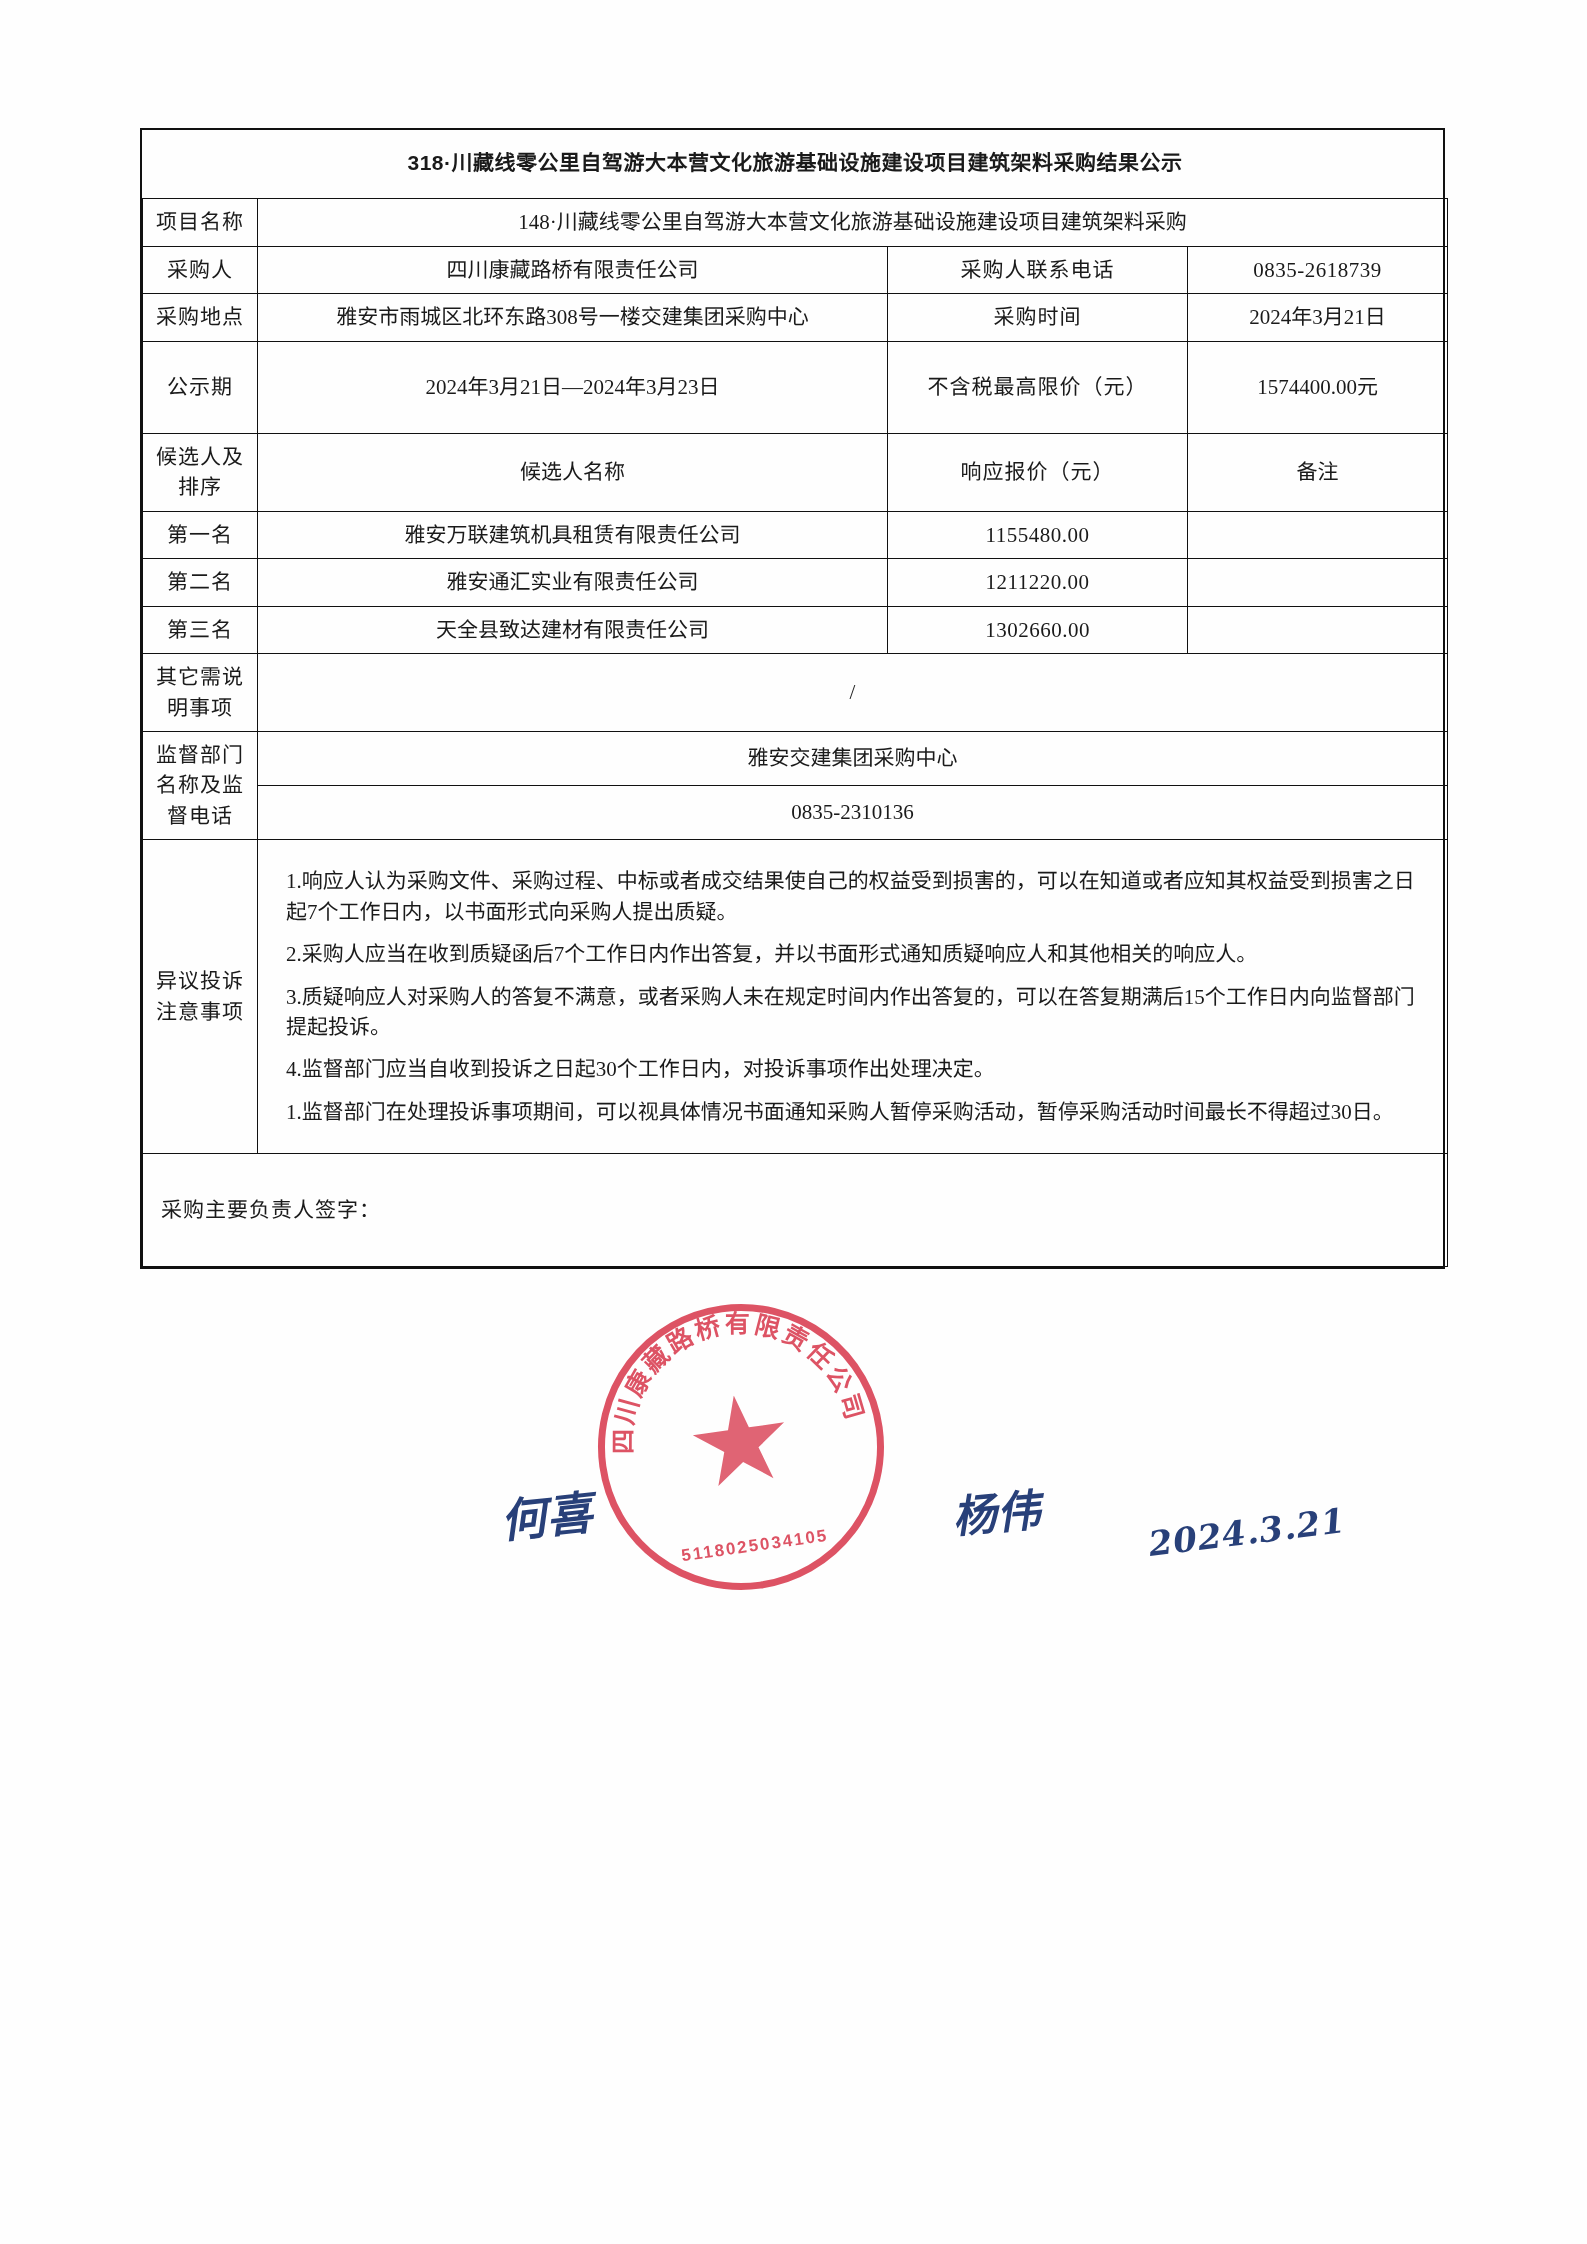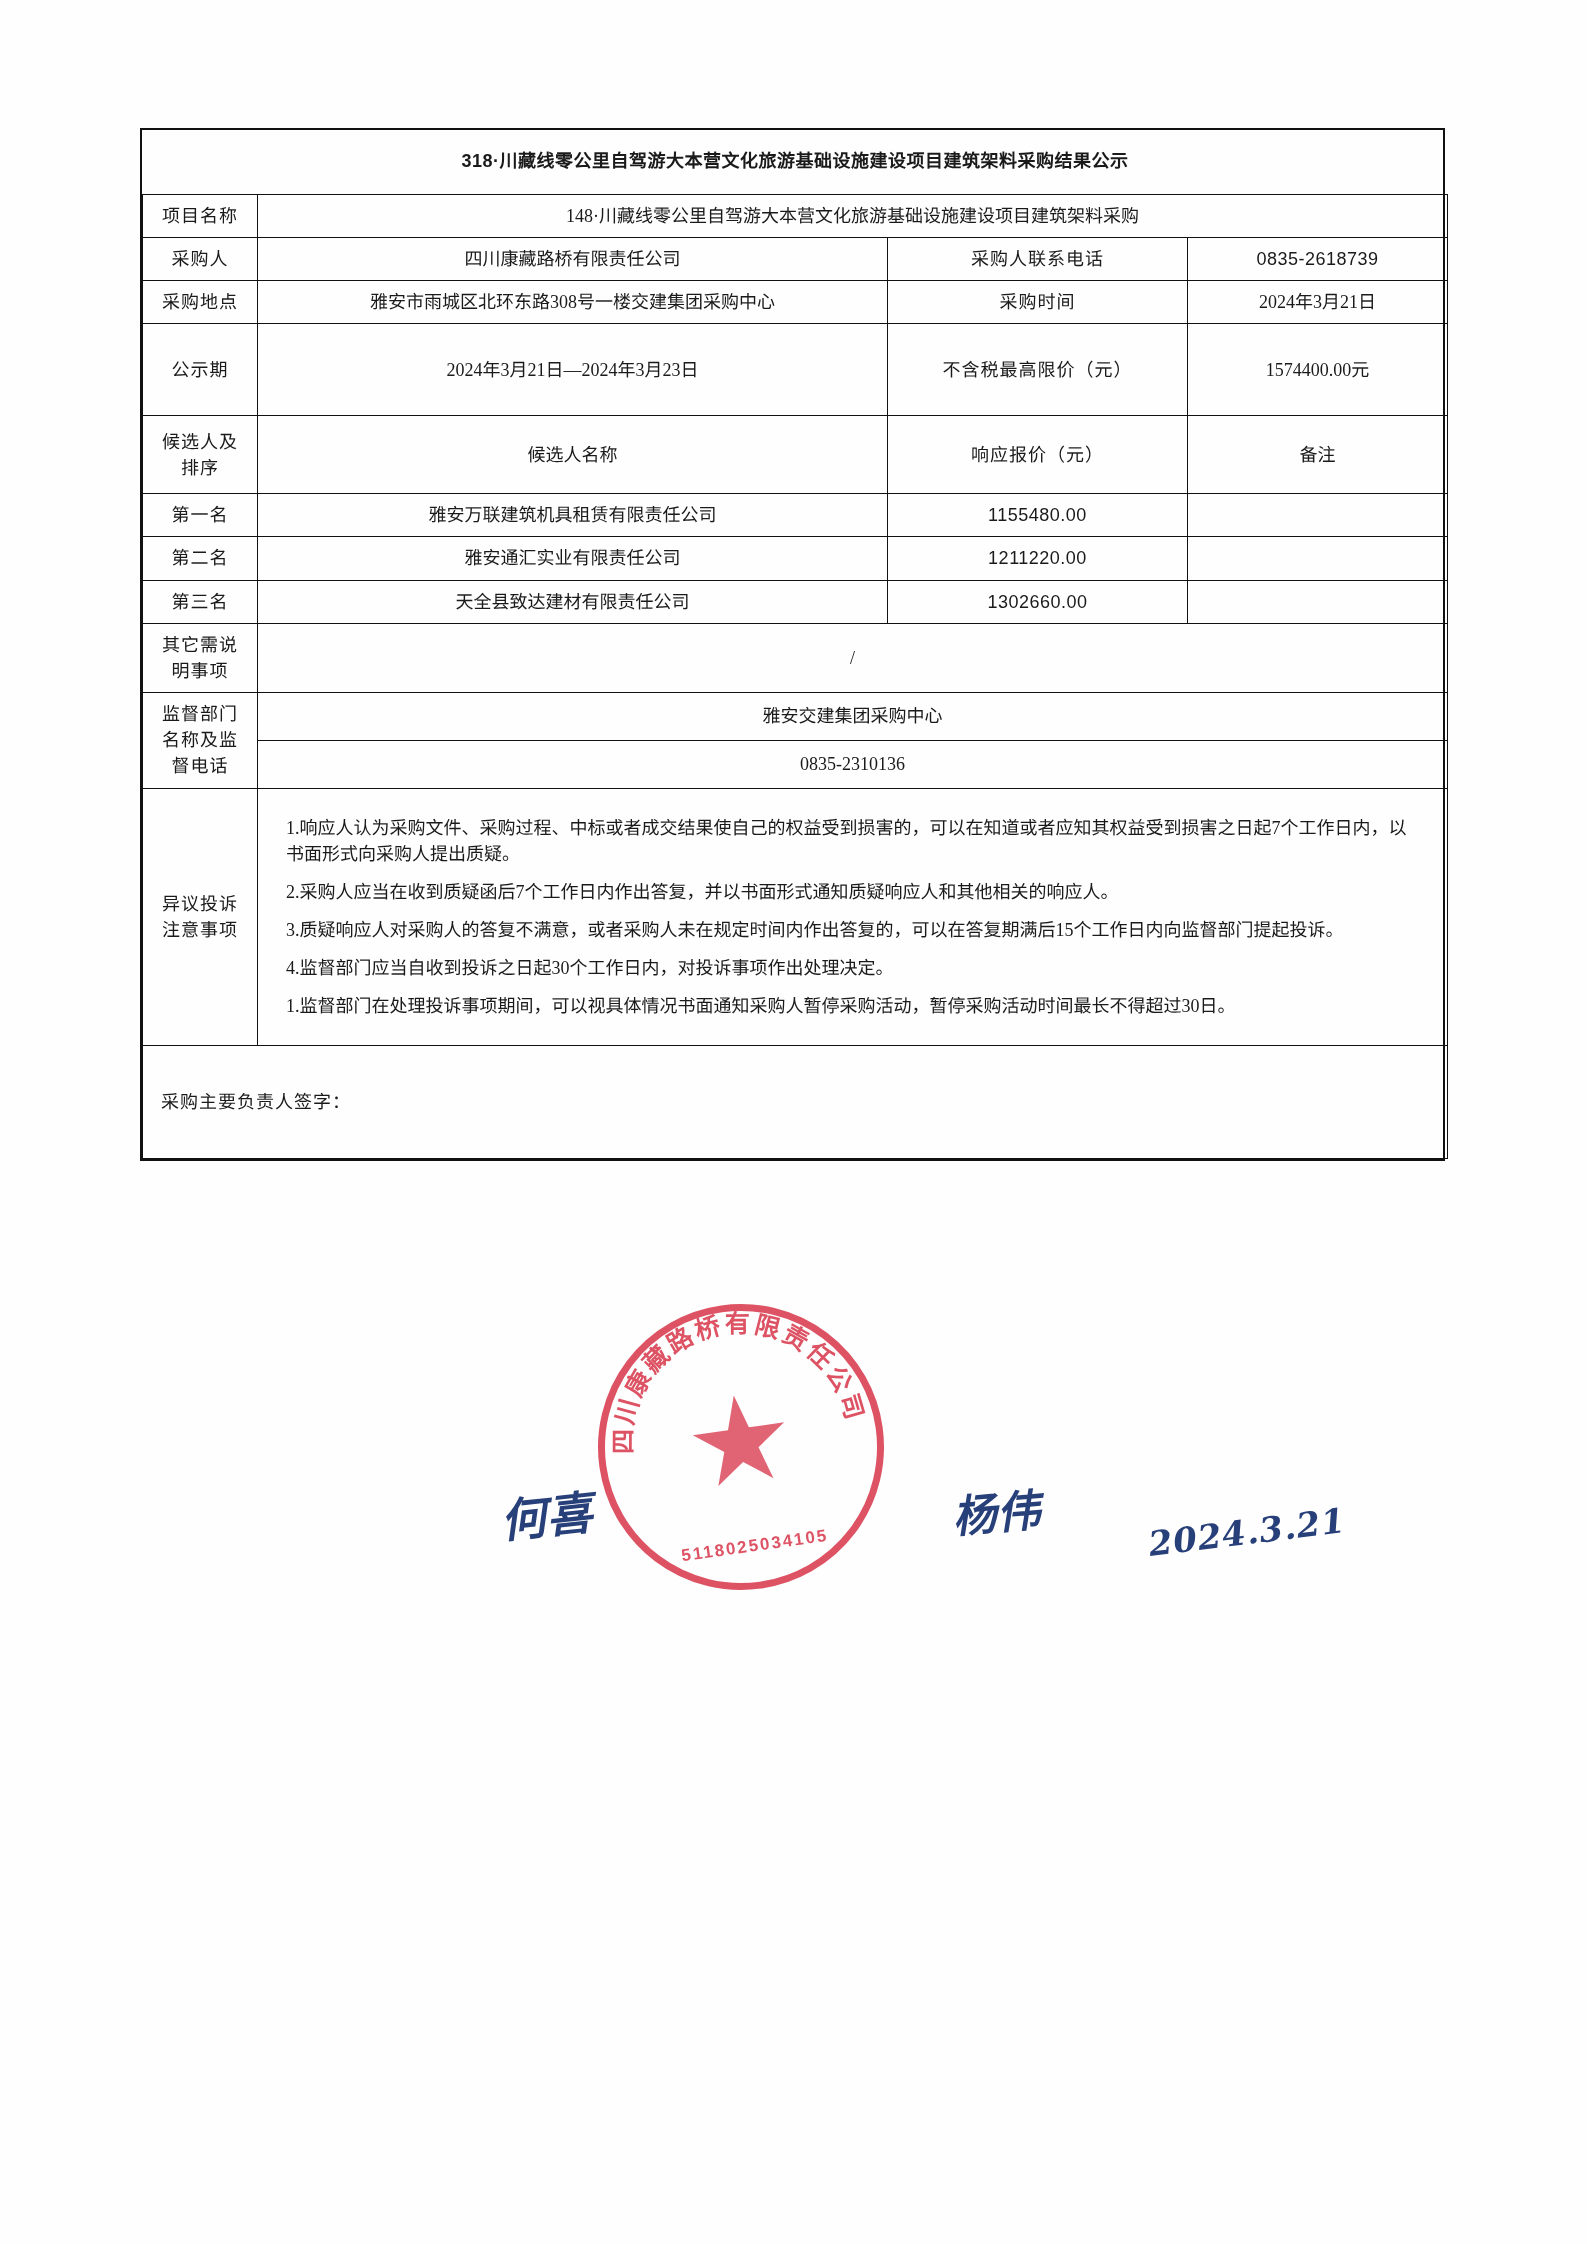--- a/index.html
+++ b/index.html
@@ -33,21 +33,21 @@
   }
   table.main {
     width: 100%;
     border-collapse: collapse;
     table-layout: fixed;
   }
   table.main td {
     border: 1px solid #111;
     padding: 8px 10px;
     vertical-align: middle;
-    font-size: 18px;
+    font-size: 21px;
     line-height: 1.45;
   }
   .title-cell {
     border: none !important;
     text-align: center;
     font-size: 30px;
     font-weight: 600;
     letter-spacing: 0.5px;
     padding: 18px 24px 20px 24px !important;
     line-height: 1.45;
@@ -55,21 +55,21 @@
   }
   .title-row td { border-bottom: 1px solid #111 !important; }
   .lbl {
     text-align: center;
     letter-spacing: 1px;
   }
   .ctr { text-align: center; }
   .lft { text-align: center; }
   .nowrapnum {
     text-align: center;
-    font-family: Liberation Sans, sans-serif;
+    font-family: Liberation Serif, serif;
     letter-spacing: 0.5px;
   }
   .notes {
     text-align: left;
     font-size: 21px;
     line-height: 1.72;
     padding: 14px 18px 14px 16px !important;
   }
   .notes p { margin: 12px; text-indent: 0; }
   .sign-row td {

